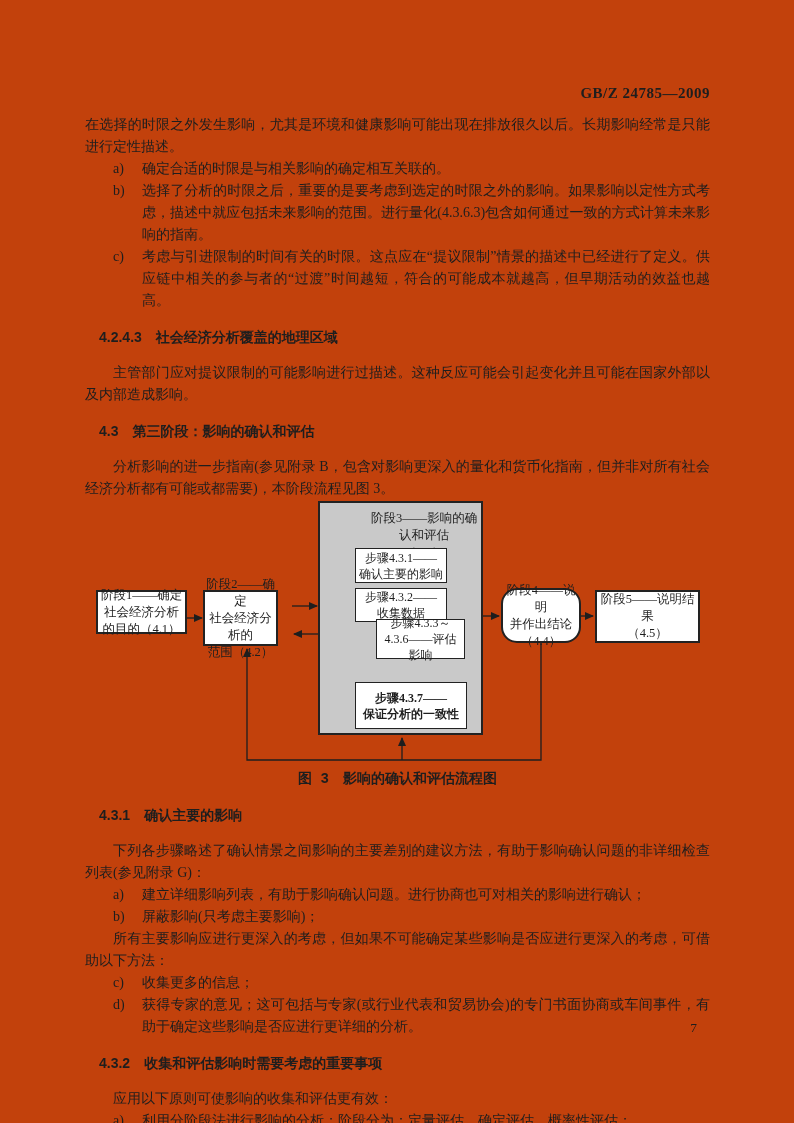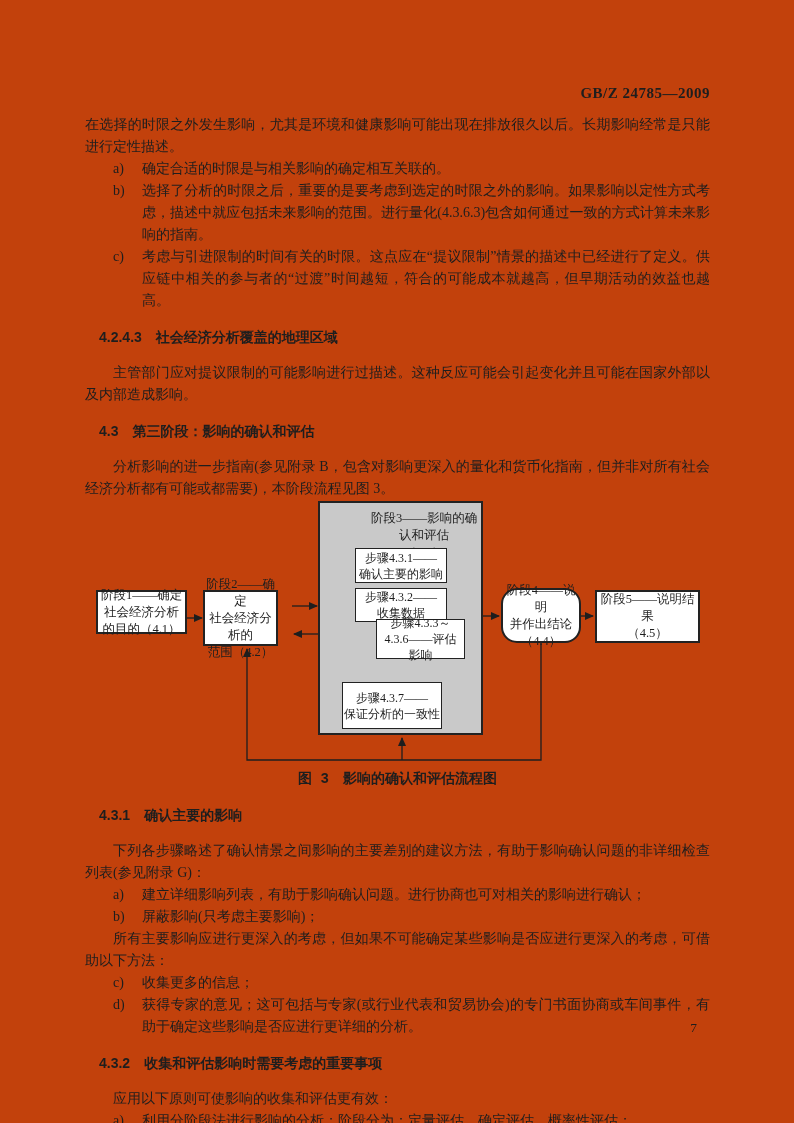--- a/index.html
+++ b/index.html
@@ -53,21 +53,21 @@
   .step{
     border-width:1.5px;font-size:12px;line-height:16px;
   }
   .stage1{left:11px;top:90px;width:91px;height:44px;}
   .stage2{left:118px;top:90px;width:75px;height:56px;}
   .stage4{left:416px;top:88px;width:80px;height:55px;border-radius:16px;}
   .stage5{left:510px;top:90px;width:105px;height:53px;text-align:center;}
   .step1{left:35px;top:45px;width:92px;height:35px;}
   .step2{left:35px;top:85px;width:92px;height:34px;}
   .step3{left:36px;top:116px;width:89px;height:40px;margin-left:20px;}
-  .step4{left:22px;top:179px;width:100px;height:47px;}
+  .step4{left:35px;top:179px;width:112px;height:47px;font-weight:bold;}
   .arrows{position:absolute;left:0;top:0;pointer-events:none;}
   .fig-caption{
     text-align:center;font-weight:bold;font-size:14px;line-height:22px;
     font-family:Liberation Mono, monospace;
     white-space:pre-wrap;
   }
   .page-number{
     position:absolute;top:1020px;right:97px;
     font-size:13.5px;
   }

